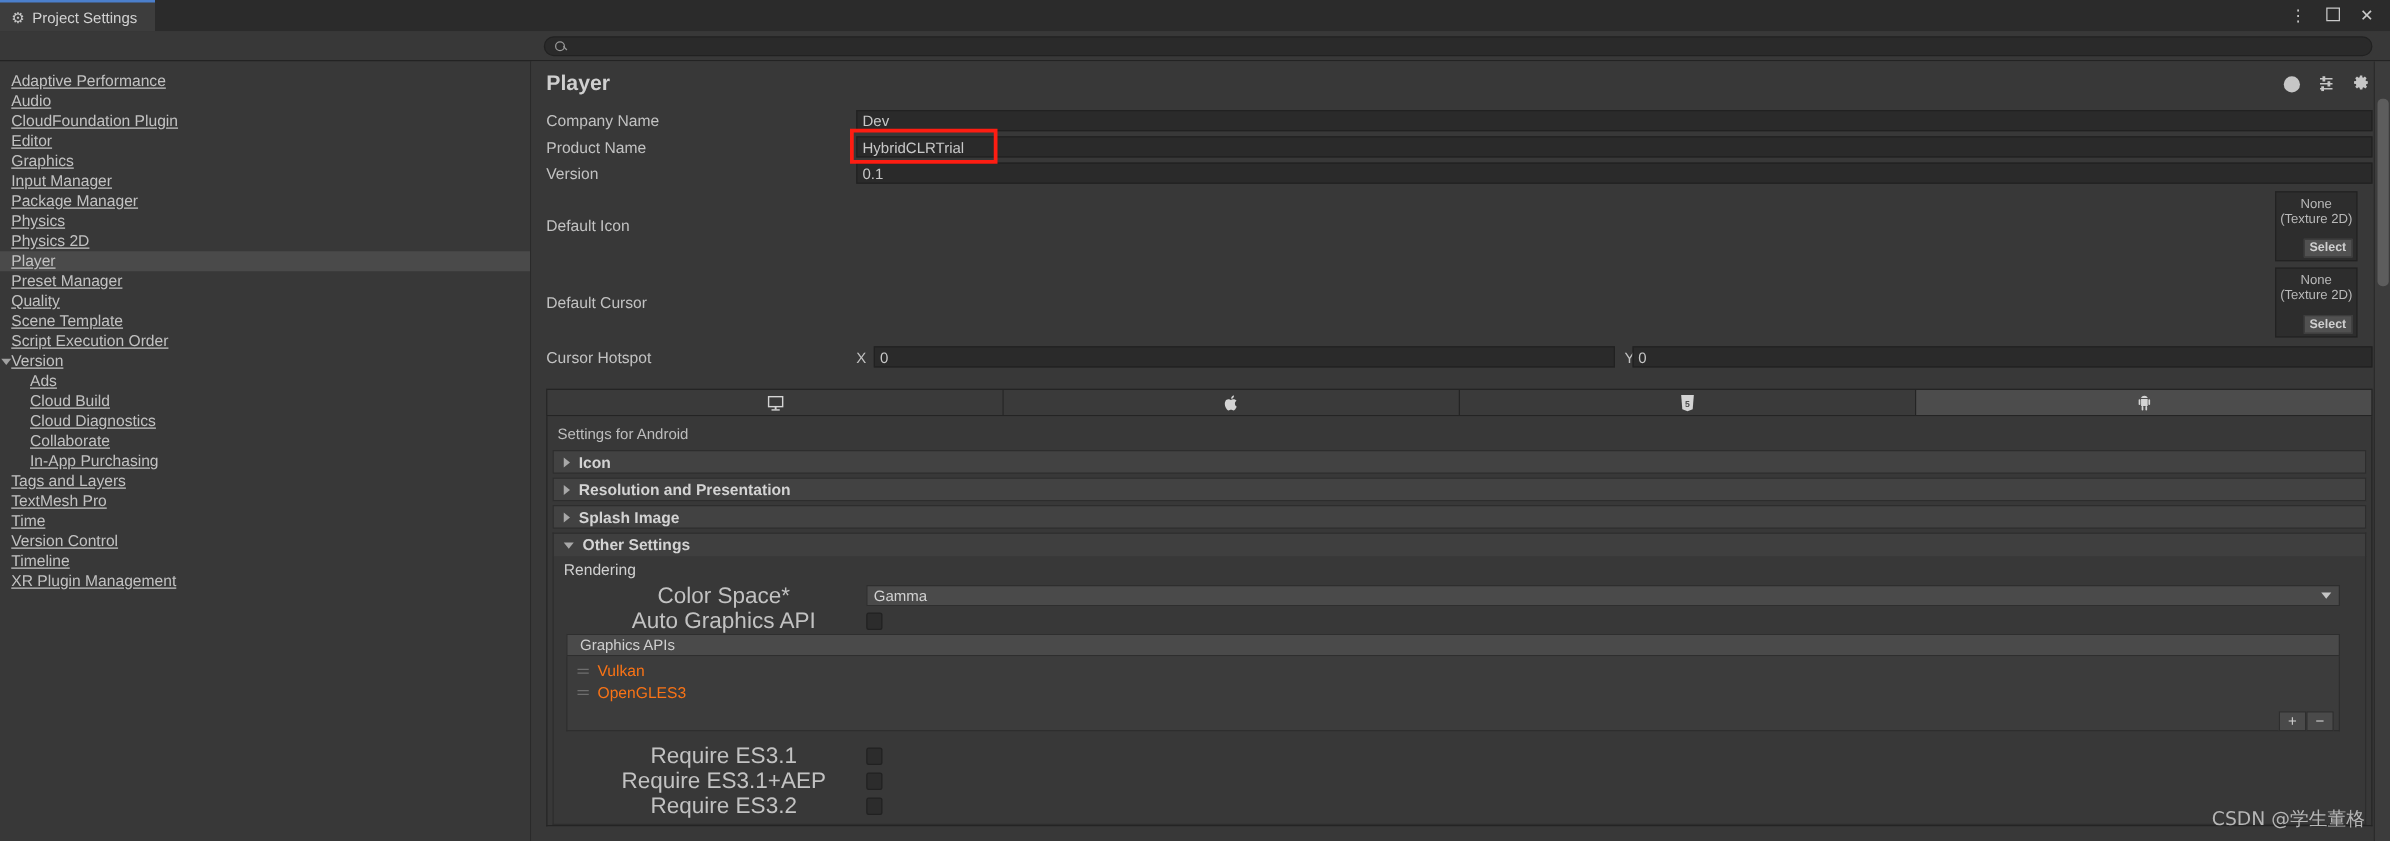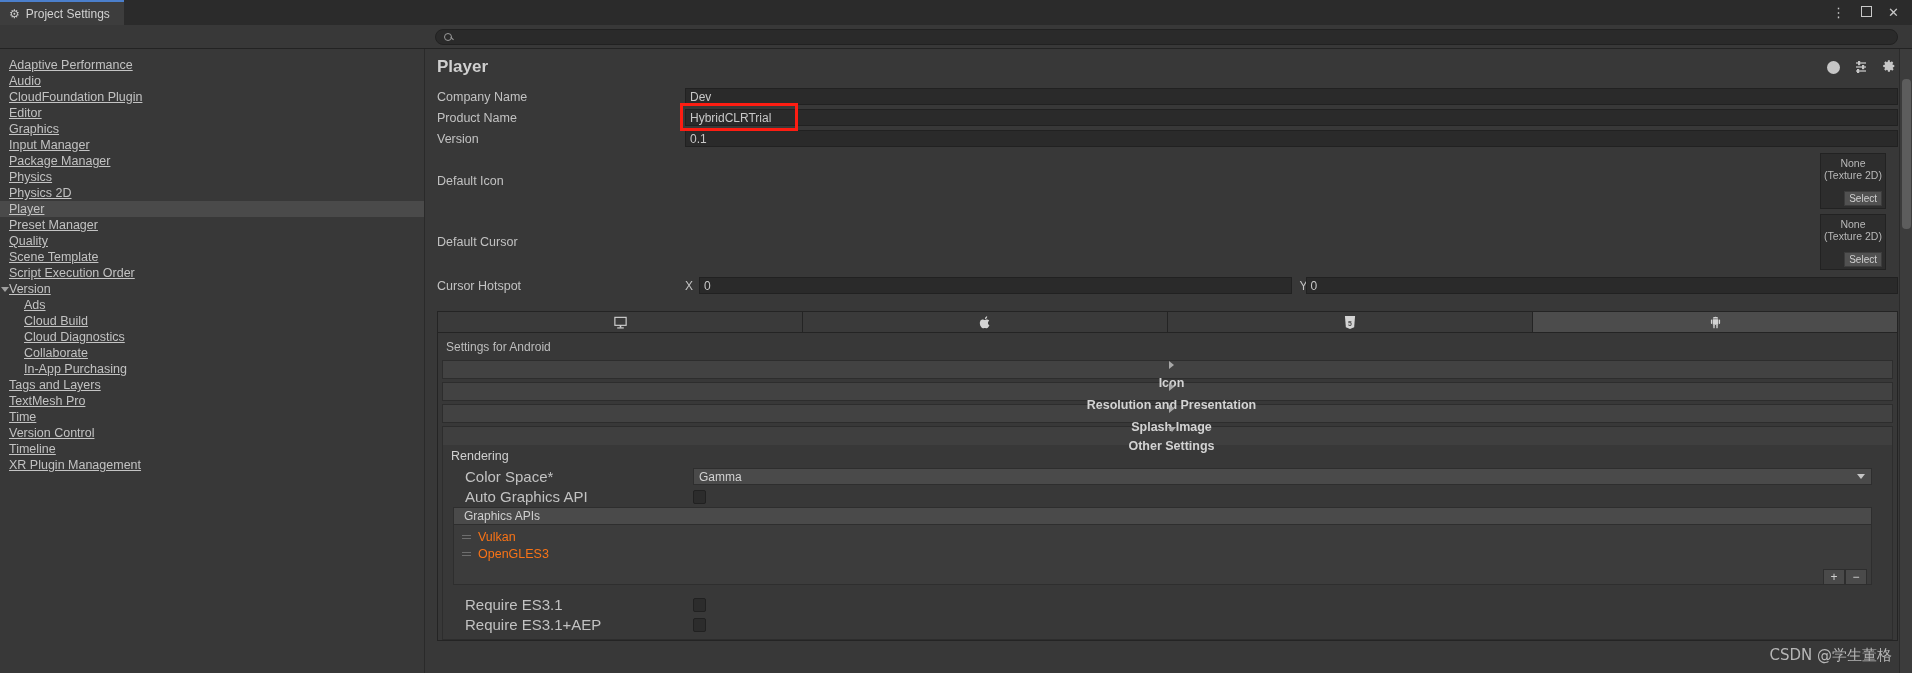--- a/index.html
+++ b/index.html
@@ -103,21 +103,21 @@
   
   .tex-row { display: flex; align-items: center; height: 56px; margin-top: 5px; position: relative; }
   .tex-box {
     position: absolute; right: 26px; width: 66px; height: 56px;
     background: #2d2d2d; border: 1px solid #222; display: flex; flex-direction: column;
     align-items: center; justify-content: flex-start; padding-top: 3px;
   }
   .tex-box .t1, .tex-box .t2 { font-size: 10.5px; color: #b9b9b9; line-height: 12px; }
   .tex-box .sel-btn {
     position: absolute; bottom: 2px; right: 3px; background: #515151; border: 1px solid #3c3c3c;
-    font-size: 10px; color: #d0d0d0; padding: 0px 4px; line-height: 13px;
+    font-size: 10px; color: #d0d0d0; padding: 0px 4px; line-height: 13px; font-weight: bold;
   }
 
   .xy-row { display: flex; align-items: center; height: 19px; margin-top: 6px; }
   .xy-label { width: 248px; font-size: 12.5px; color: #c2c2c2; flex: 0 0 248px; }
   .xy-group { flex: 1; display: flex; align-items: center; gap: 0; margin-right: 14px; }
   .xy-tag { font-size: 12px; color: #c2c2c2; width: 14px; flex: 0 0 14px; }
   .xy-field { height: 17px; background: #2a2a2a; border: 1px solid #212121; display: flex; align-items: center; padding: 0 4px; font-size: 12px; color: #c8c8c8; }
   .xy-field.x { flex: 1; }
   .xy-field.y { flex: 1; }
 
@@ -129,30 +129,30 @@
   }
   .plat-tab:last-child { border-right: none; }
   .plat-tab.active { background: #4c4c4c; }
   .plat-tab svg { display: block; }
 
   .settings-box { border: 1px solid #242424; border-top: none; margin-right: 14px; background: #383838; padding: 4px 4px 0 4px; }
   .settings-for { font-size: 12px; color: #bdbdbd; padding: 3px 0 6px 4px; }
 
   .foldout {
     background: #424242; border: 1px solid #2d2d2d; height: 19px;
-    display: flex; align-items: center; gap: 7px; padding-left: 8px; margin-bottom: 3px; flex-direction: column;
+    display: flex; align-items: center; gap: 7px; padding-left: 8px; margin-bottom: 3px;
   }
   .foldout .tri-c { width: 0; height: 0; border-left: 5px solid #a8a8a8; border-top: 4px solid transparent; border-bottom: 4px solid transparent; }
   .foldout .tri-o { width: 0; height: 0; border-left: 4.5px solid transparent; border-right: 4.5px solid transparent; border-top: 5.5px solid #a8a8a8; }
   .foldout .fold-label { font-size: 12.5px; color: #d3d3d3; font-weight: bold; }
 
   .subsec-title { font-size: 12.5px; color: #d0d0d0; font-weight: normal; padding: 4px 0 4px 8px; }
 
   .srow { display: flex; align-items: center; height: 19px; padding-left: 22px; margin-bottom: 1px; }
-  .srow-label { width: 228px; flex: 0 0 228px; font-size: 15px; color: #c2c2c2; }
+  .srow-label { width: 228px; flex: 0 0 228px; font-size: 18px; color: #c2c2c2; text-align: center; }
   .dropdown {
     flex: 1; height: 17px; background: #4a4a4a; border: 1px solid #2e2e2e; margin-right: 20px;
     display: flex; align-items: center; padding: 0 5px; font-size: 12px; color: #d2d2d2; position: relative;
   }
   .dropdown .caret { position: absolute; right: 6px; width: 0; height: 0; border-left: 4px solid transparent; border-right: 4px solid transparent; border-top: 5px solid #c5c5c5; }
   .checkbox {
     width: 13px; height: 14px; background: #2c2c2c; border: 1px solid #212121; border-radius: 2px;
   }
 
   .list-header { background: #4a4a4a; border: 1px solid #2e2e2e; height: 18px; display: flex; align-items: center; padding-left: 10px; font-size: 12px; color: #cfcfcf; margin-right: 20px; margin-left: 10px; }
@@ -470,20 +470,24 @@
 
               <div id="req-list" style="margin-top:10px">
                   <div class="srow">
                     <div class="srow-label">Require ES3.1</div>
                     <div class="checkbox"></div>
                   </div>
                   <div class="srow">
                     <div class="srow-label">Require ES3.1+AEP</div>
                     <div class="checkbox"></div>
                   </div>
+                  <div class="srow">
+                    <div class="srow-label">Require ES3.2</div>
+                    <div class="checkbox"></div>
+                  </div>
                 </div>
             </div>
           </div>
 
         </div>
       </div>
 
       <div class="vscroll">
         <div class="thumb"></div>
       </div>

